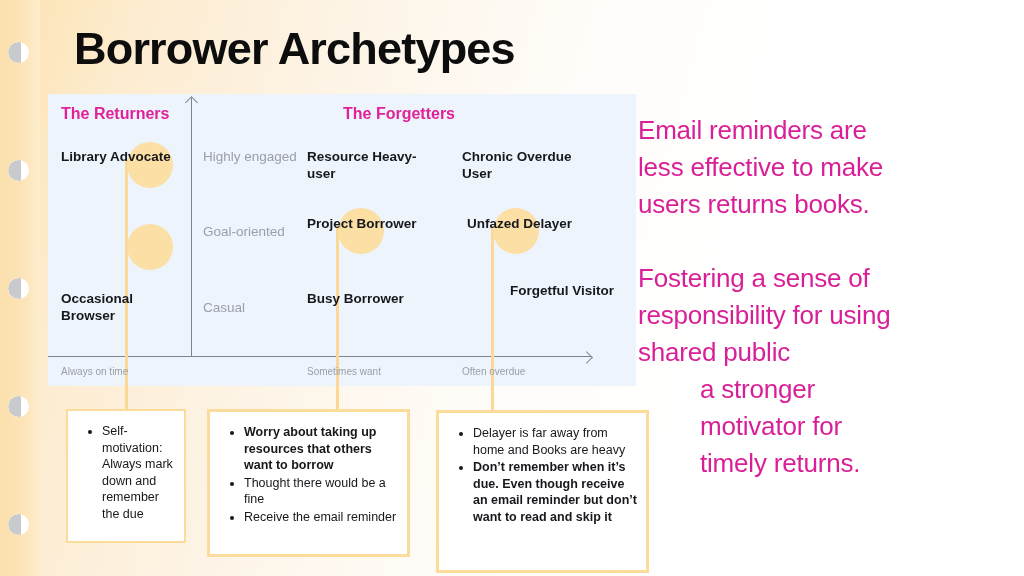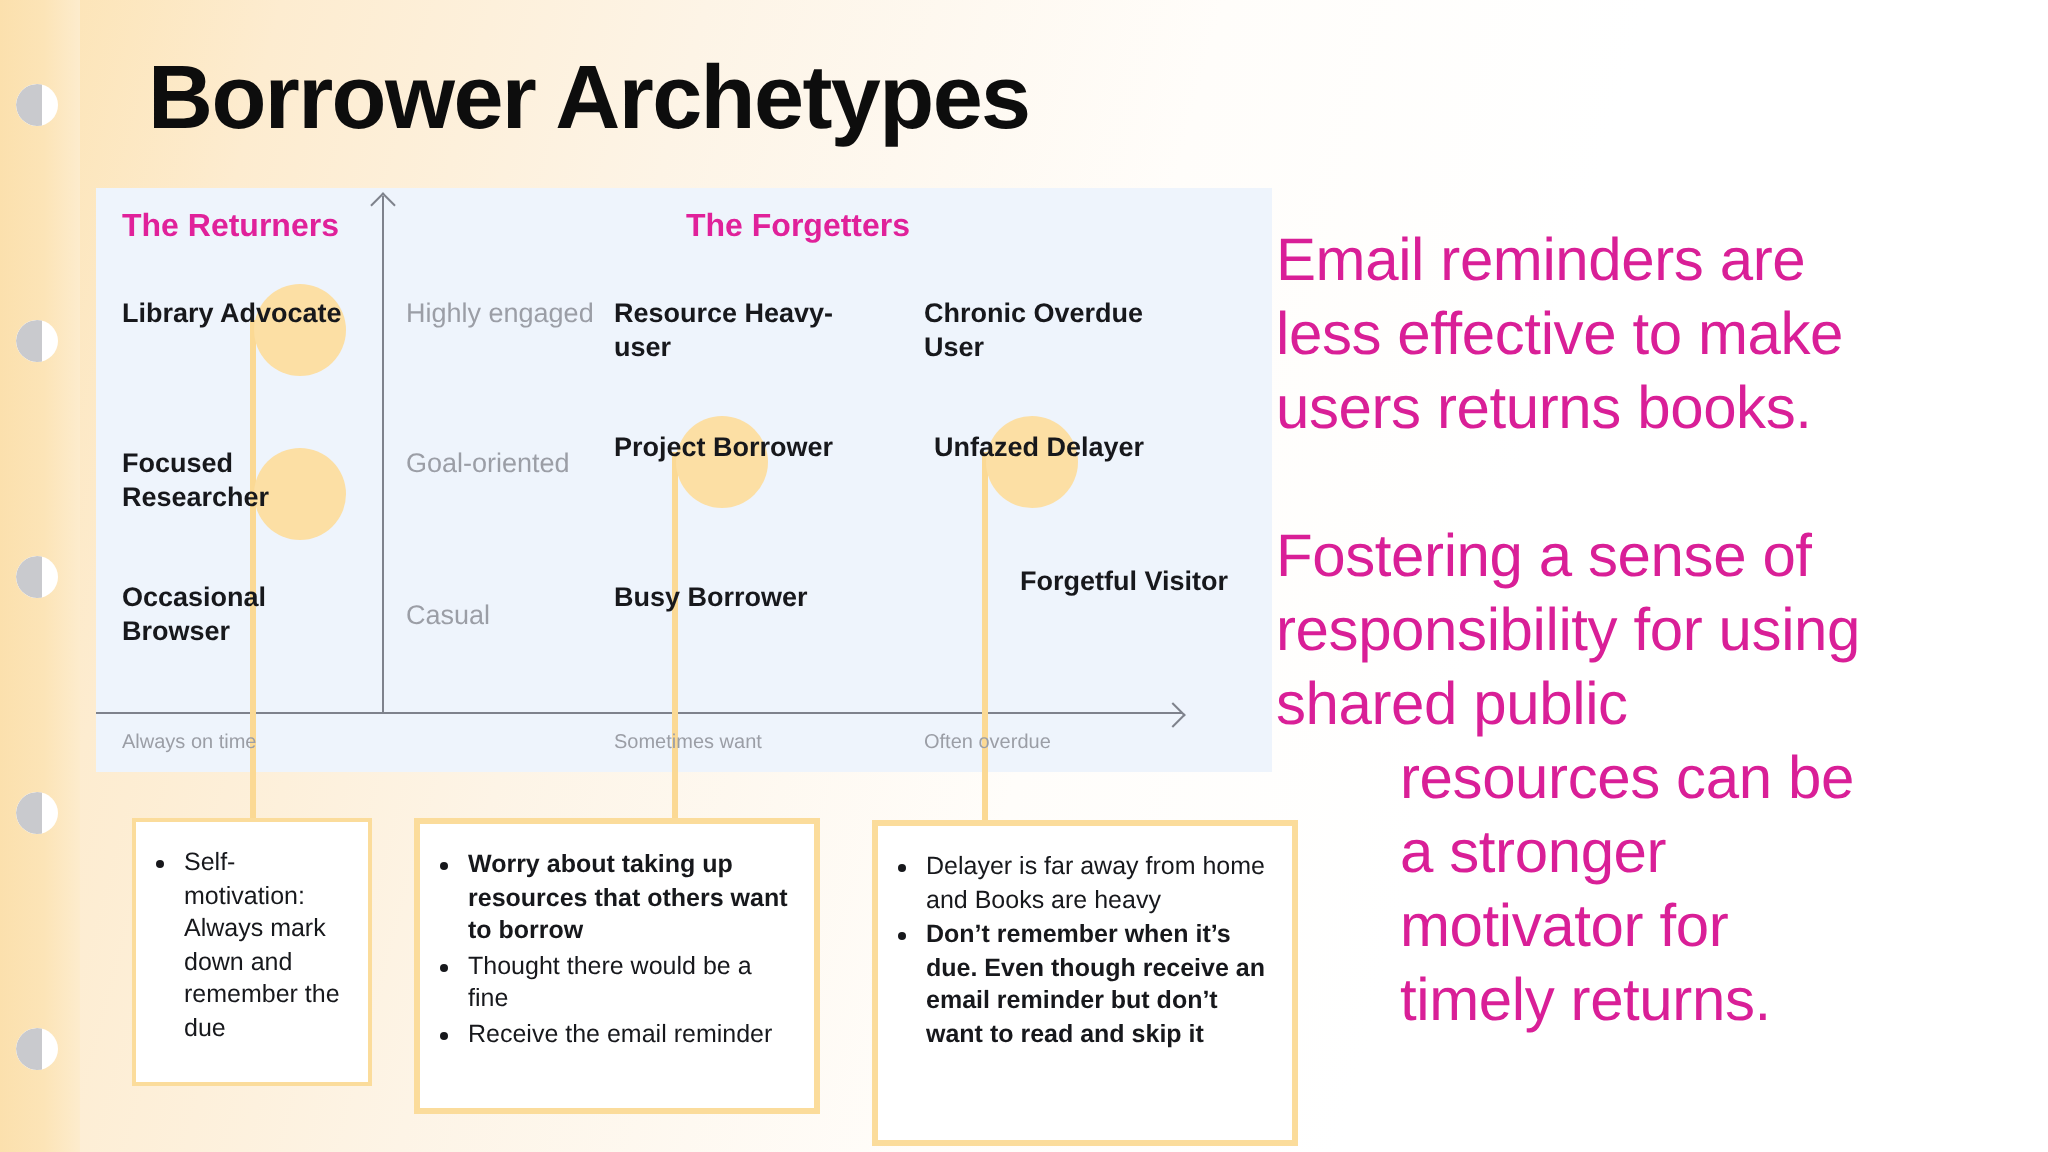--- a/index.html
+++ b/index.html
@@ -156,21 +156,21 @@
 
   
   .callout {
     position: absolute;
     background: #ffffff;
     z-index: 4;
     box-sizing: border-box;
   }
   .callout ul {
     margin: 0;
-    padding: 0 6px 0 24px;
+    padding: 0 6px 0 34px;
     list-style: disc;
   }
   .callout li {
     font-size: 12.5px;
     line-height: 16.5px;
     color: #17181c;
     margin: 0 0 1px 0;
   }
   .callout li.bold { font-weight: bold; }
 
@@ -196,21 +196,21 @@
   
   .commentary {
     position: absolute;
     left: 638px;
     top: 112px;
     width: 376px;
   }
   .commentary p {
     margin: 0;
     color: #d91f97;
-    font-size: 30px;
+    font-size: 26px;
     line-height: 37px;
     letter-spacing: -0.2px;
   }
   .commentary .para-gap { height: 37px; }
   .commentary .indent { padding-left: 62px; }
   .commentary span { display: block; }
 </style>
 </head>
 <body>
 
@@ -237,21 +237,20 @@
 
     <div class="group-label group-returners">The Returners</div>
     <div class="group-label group-forgetters">The Forgetters</div>
 
     <div class="dot" style="left:79px;  top:48px;"></div>
     <div class="dot" style="left:79px;  top:130px;"></div>
     <div class="dot" style="left:290px; top:114px;"></div>
     <div class="dot" style="left:445px; top:114px;"></div>
 
     <div class="cell-label" style="left:13px; top:54px;">Library Advocate</div>
-    <div class="cell-label" style="left:13px; top:129px;">Focused Researcher</div>
     <div class="cell-label" style="left:13px; top:196px;">Occasional Browser</div>
 
     <div class="cell-label muted" style="left:155px; top:54px;">Highly engaged</div>
     <div class="cell-label muted" style="left:155px; top:129px;">Goal-oriented</div>
     <div class="cell-label muted" style="left:155px; top:205px;">Casual</div>
 
     <div class="cell-label" style="left:259px; top:54px;">Resource Heavy-user</div>
     <div class="cell-label" style="left:259px; top:121px;">Project Borrower</div>
     <div class="cell-label" style="left:259px; top:196px;">Busy Borrower</div>
 
@@ -290,20 +289,19 @@
     <p>
       <span>Email reminders are</span>
       <span>less effective to make</span>
       <span>users returns books.</span>
     </p>
     <div class="para-gap"></div>
     <p>
       <span>Fostering a sense of</span>
       <span>responsibility for using</span>
       <span>shared public</span>
-      <span class="indent">resources can be</span>
       <span class="indent">a stronger</span>
       <span class="indent">motivator for</span>
       <span class="indent">timely returns.</span>
     </p>
   </div>
 
 </div>
 
 </body></html>

